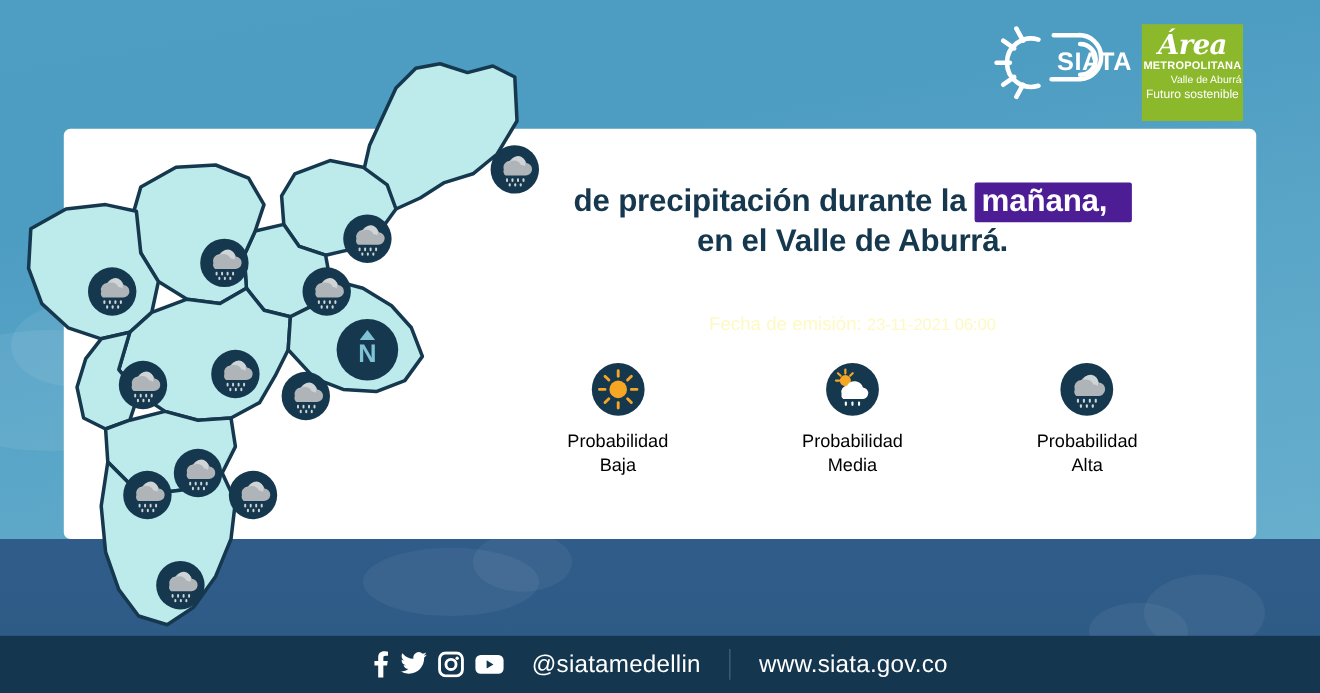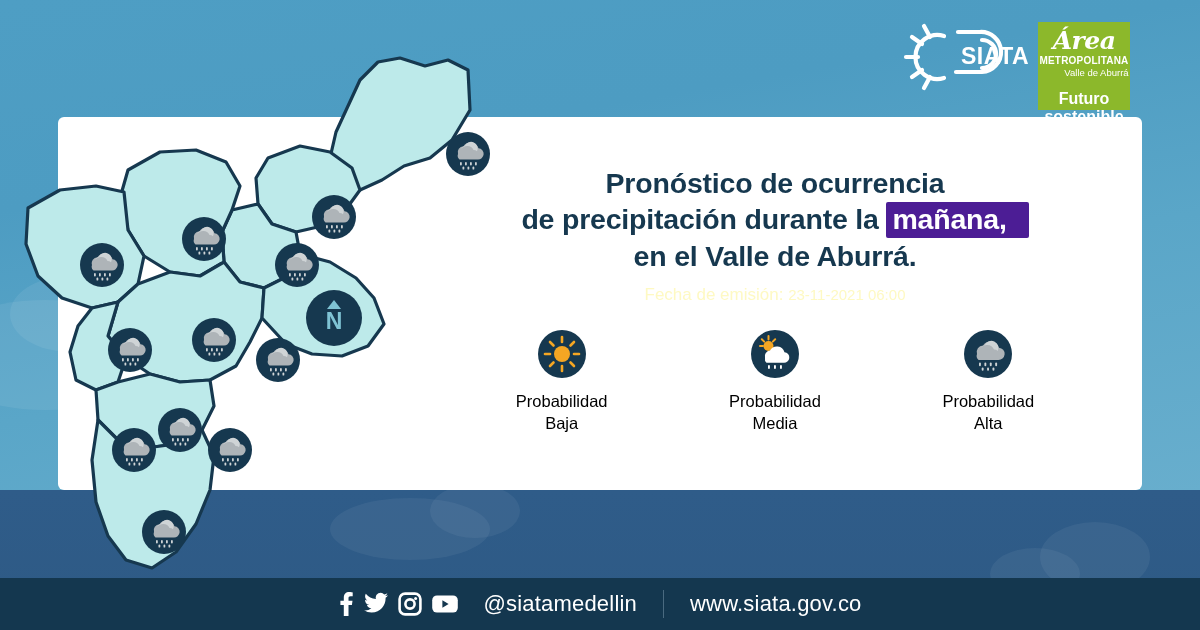--- a/index.html
+++ b/index.html
@@ -36,21 +36,21 @@
     width:92px; height:88px; background:#8cb82b;
     display:flex; flex-direction:column; align-items:center; justify-content:flex-start;
     padding-top:6px; color:#ffffff; text-align:center;
   }
   .am-script {
     font-family:"DejaVu Serif", serif; font-style:italic; font-weight:bold;
     font-size:25px; line-height:1; letter-spacing:-0.5px; margin-bottom:2px;
   }
   .am-l1 { font-size:10px; font-weight:bold; letter-spacing:0.2px; line-height:1.15; }
   .am-l2 { font-size:9.5px; line-height:1.2;margin-left:25px; }
-  .am-l3 { font-size:16px; font-weight:bold; margin-top:12px; }
+  .am-l3 { font-size:11px; font-weight:normal; margin-top:2px; }
 
   
   .headline {
     position:absolute; left:455px; top:165px; width:640px;
     text-align:center; color:#16384f;
     font-weight:bold; font-size:28.5px; line-height:1.28; letter-spacing:-0.2px;
   }
   .hl-mark {
     background:#4c1d95; color:#ffffff; padding:1px 22px 3px 6px; border-radius:2px;text-align:center;
   }
@@ -357,21 +357,20 @@
     </div>
     <div class="am-logo">
       <div class="am-script">Área</div>
       <div class="am-l1">METROPOLITANA</div>
       <div class="am-l2">Valle de Aburrá</div>
       <div class="am-l3">Futuro sostenible</div>
     </div>
   </div>
 
   <div class="headline">
-    <div>Pronóstico de ocurrencia</div>
     <div>
       <span>de precipitación durante la</span>
       <span class="hl-mark">mañana,</span>
     </div>
     <div>en el Valle de Aburrá.</div>
   </div>
 
   <div class="emission">
     <span>Fecha de emisión:</span>
     <span class="date">23-11-2021 06:00</span>

